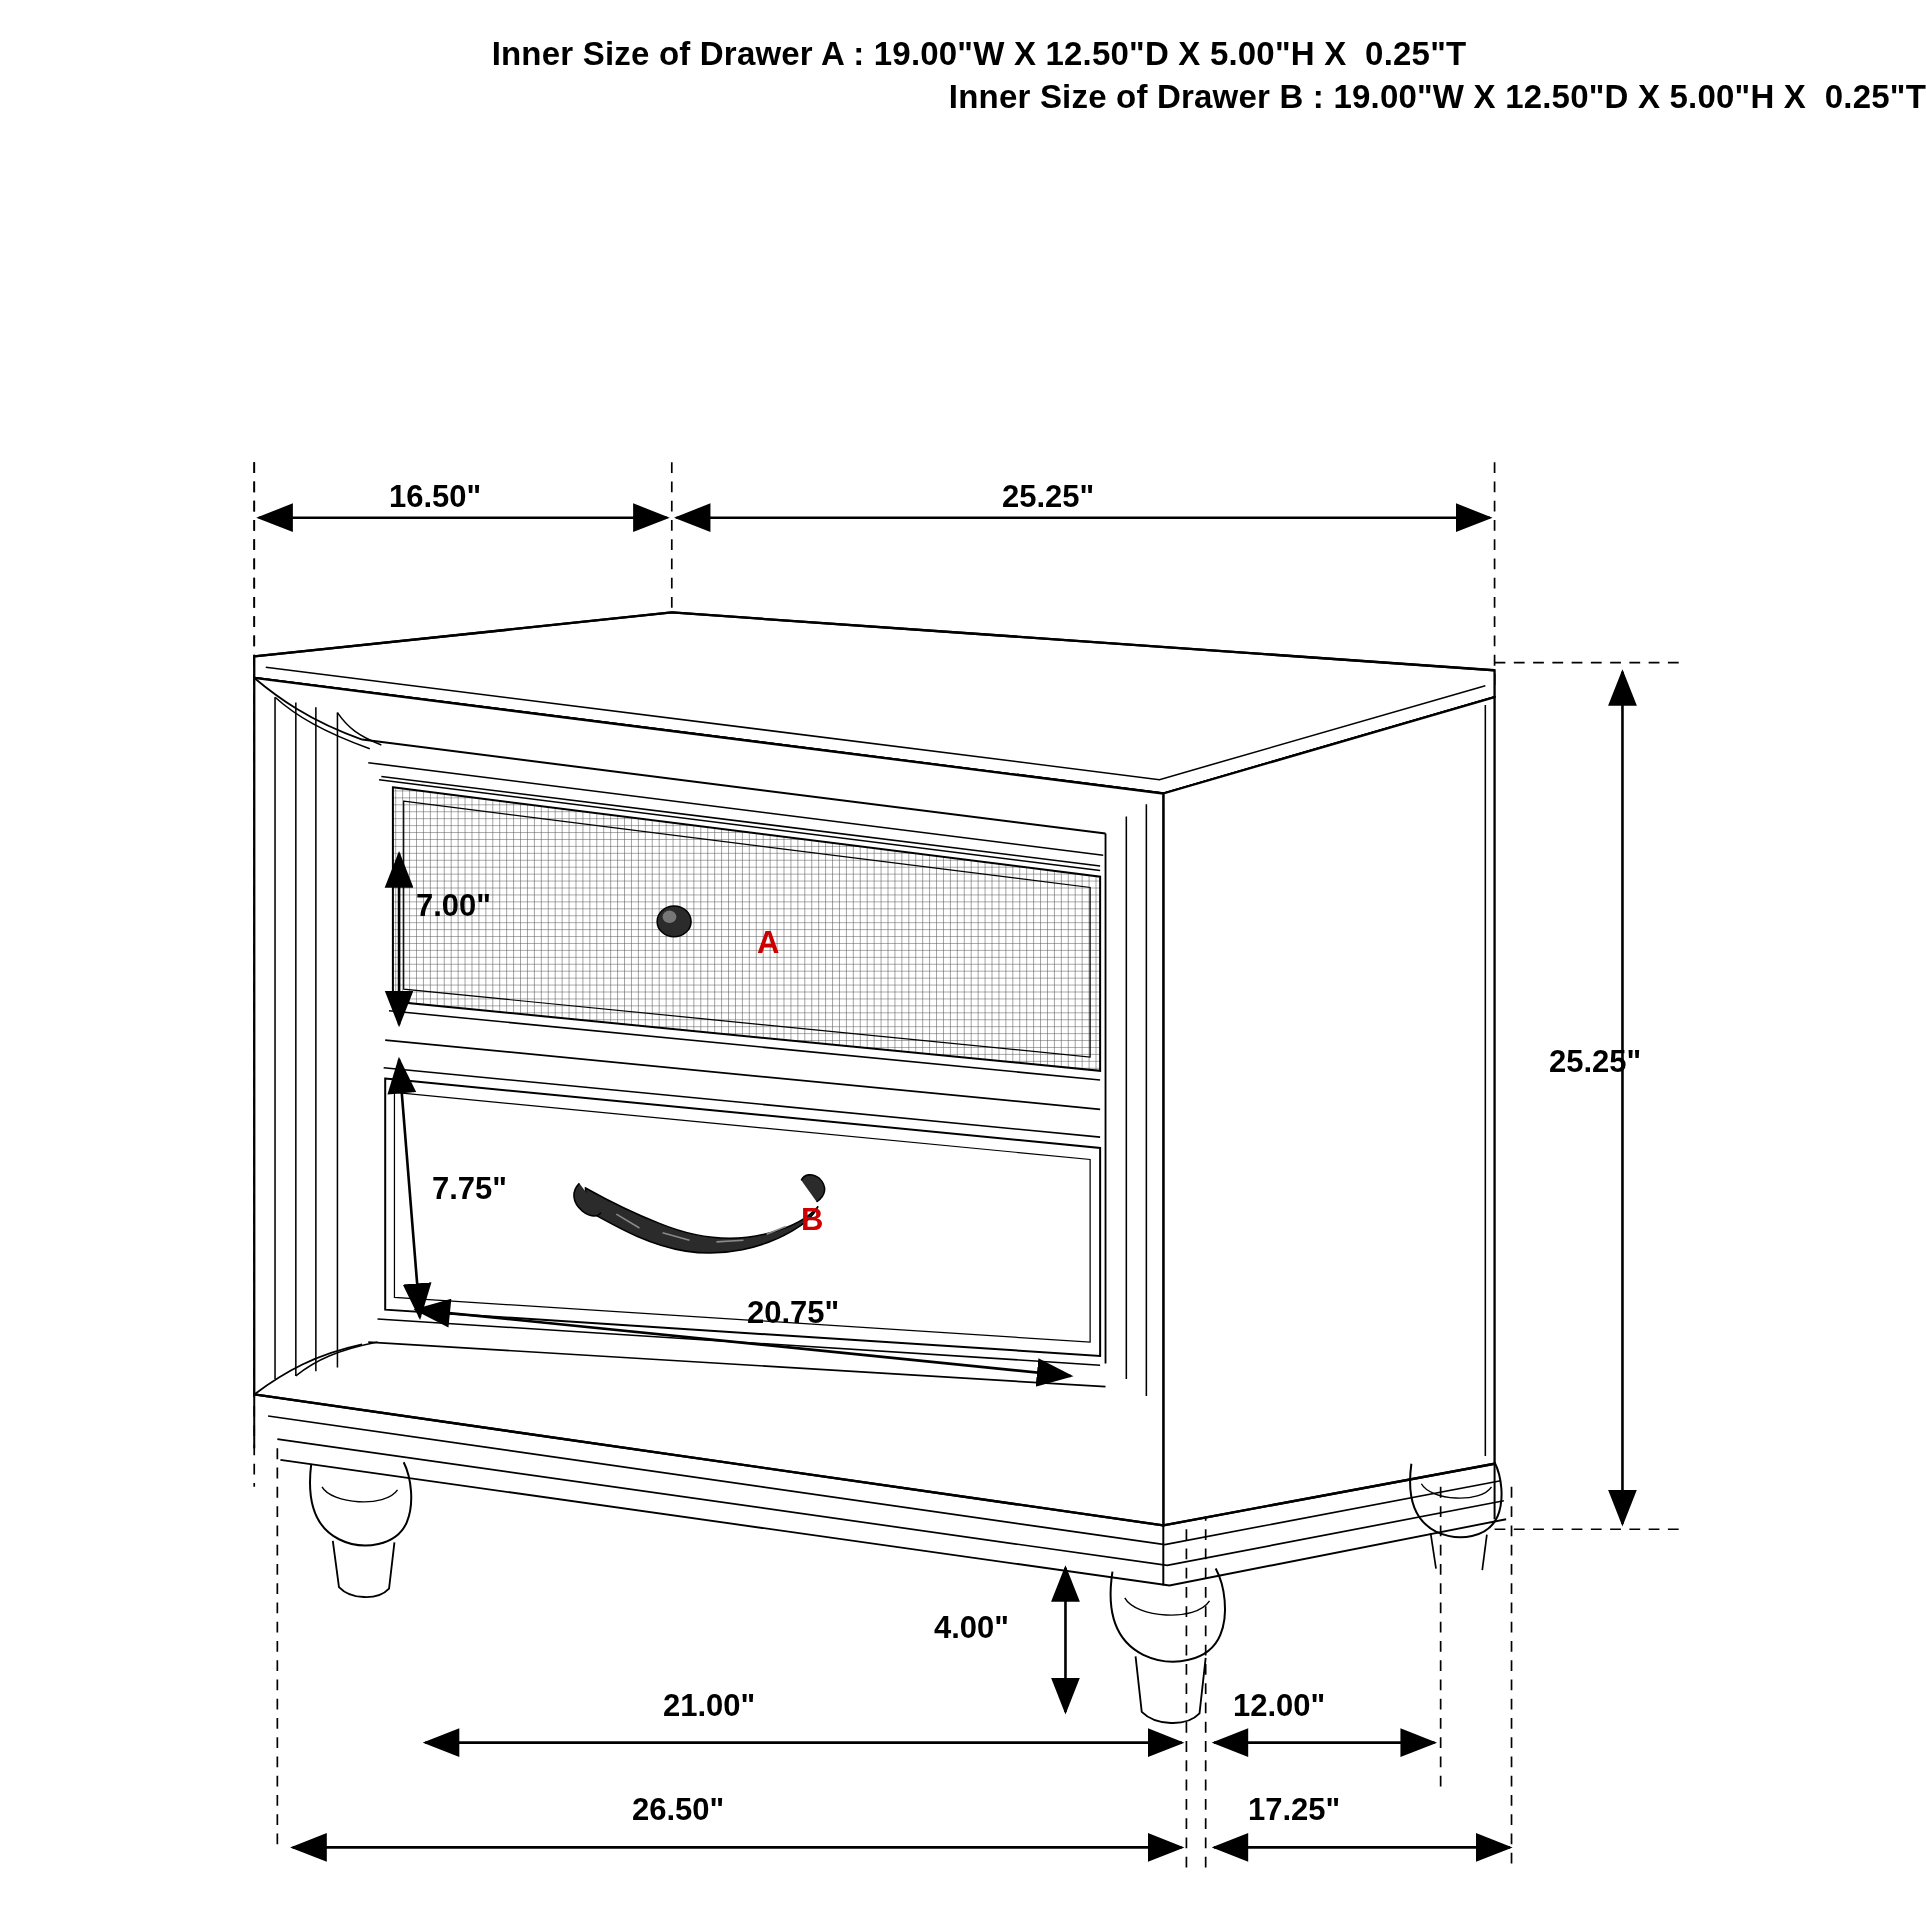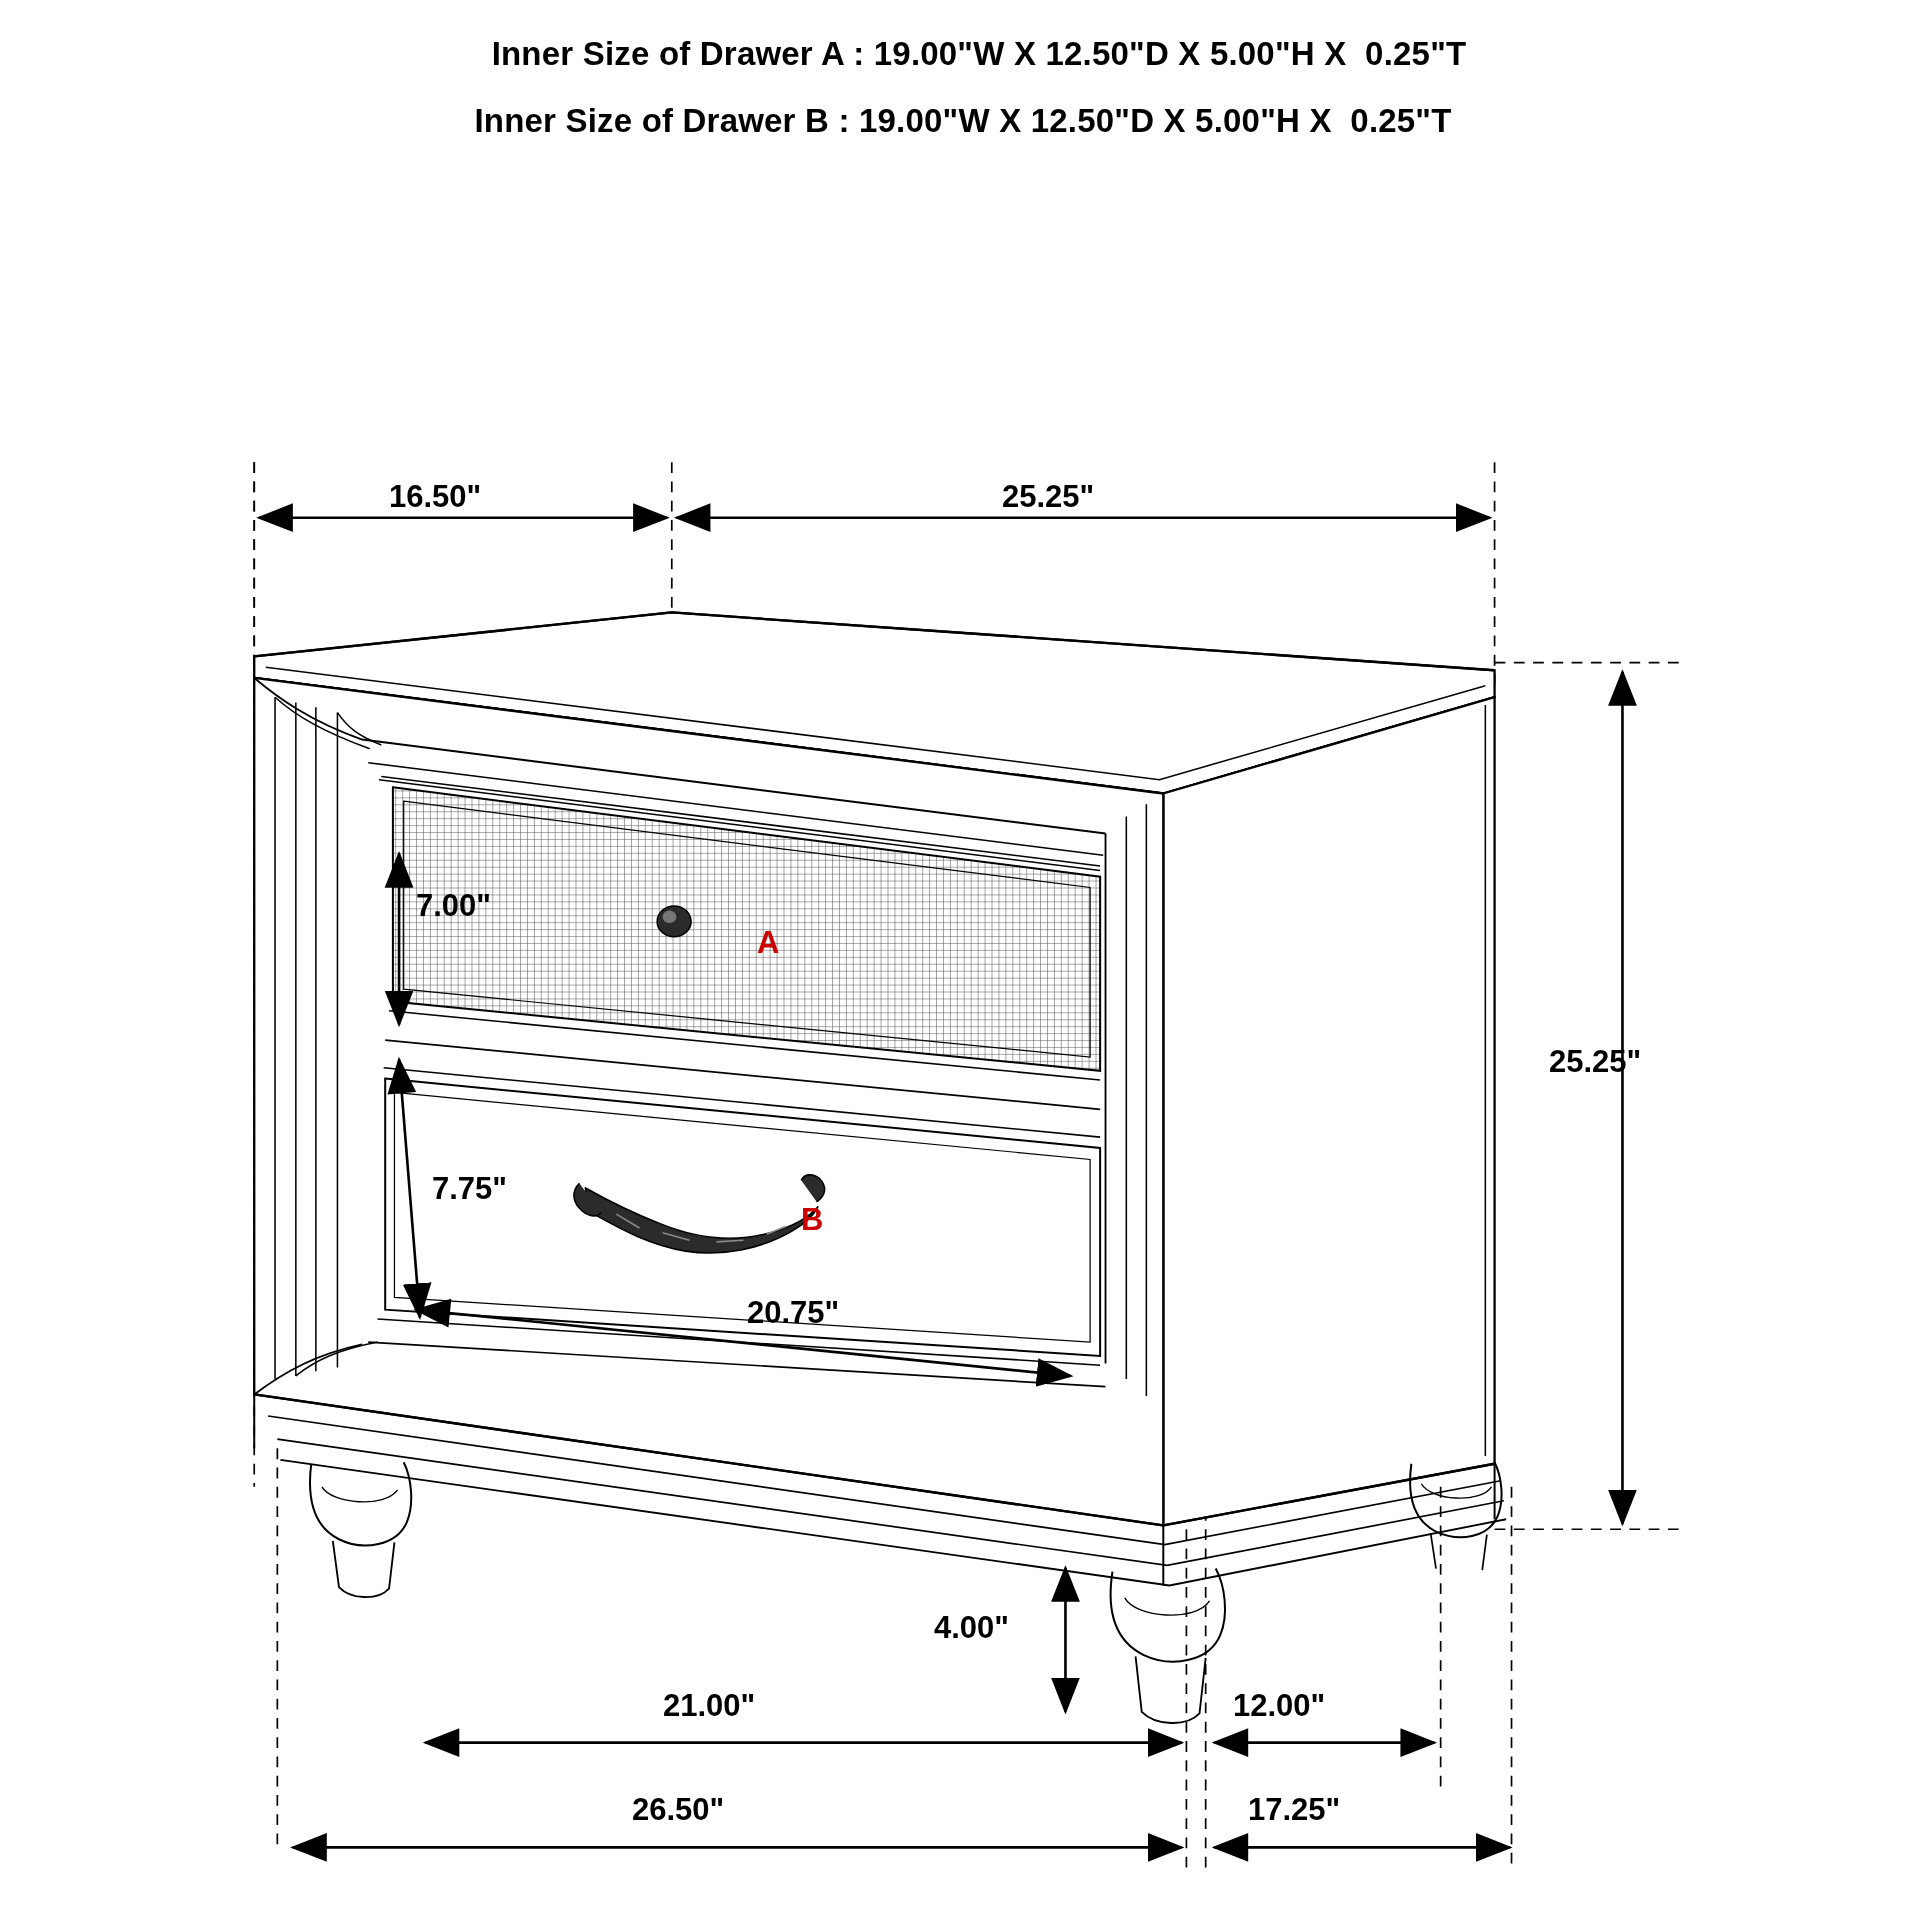--- a/index.html
+++ b/index.html
@@ -25,21 +25,21 @@
     left: 0;
     width: 1926px;
     text-align: center;
     font-weight: bold;
     font-size: 33px;
     letter-spacing: 0.2px;
     color: #000;
     white-space: pre;
   }
   #hdr1 { top: 35px; padding-left: 16px; }
-  #hdr2 { top: 102px; }
+  #hdr2 { top: 78px; text-align: right; }
 
   .dimlabel {
     position: absolute;
     font-weight: bold;
     font-size: 31px;
     color: #000;
     white-space: pre;
   }
   .redlabel {
     position: absolute;

